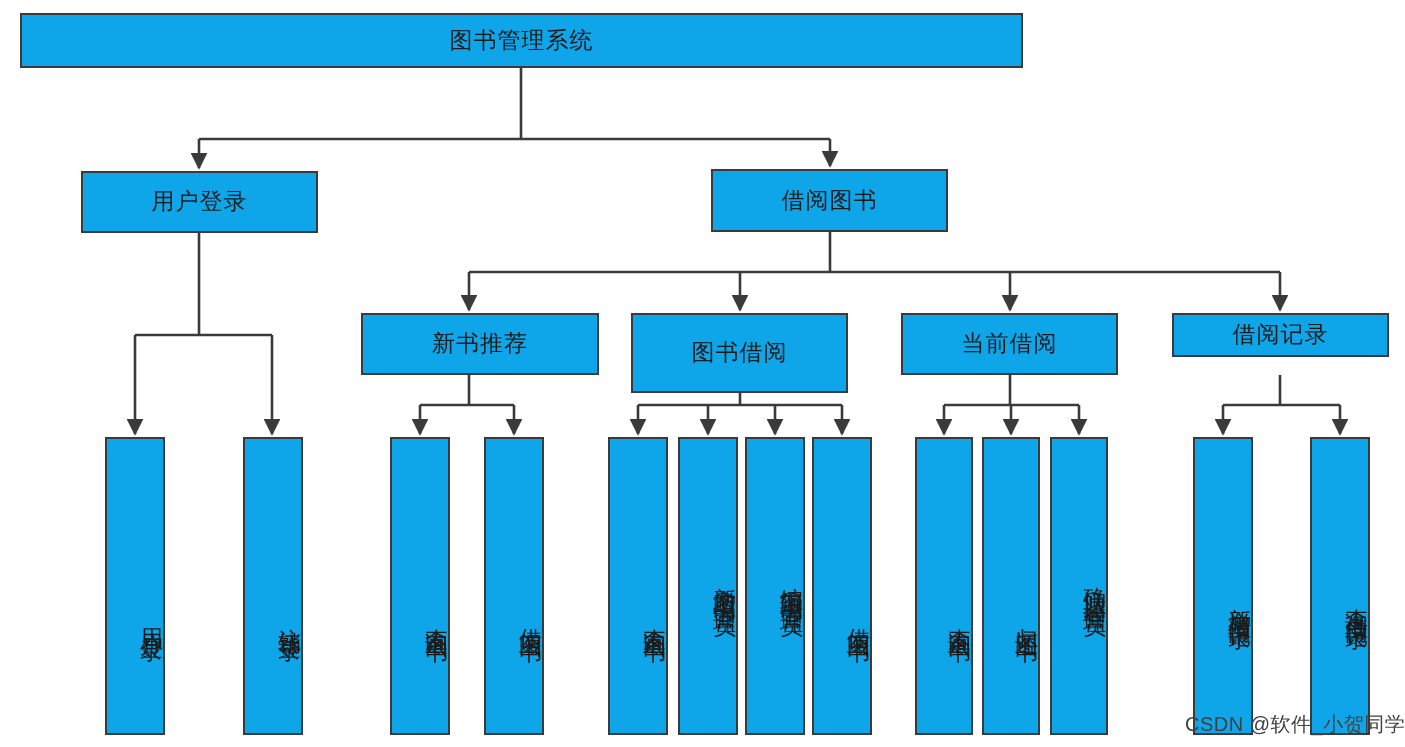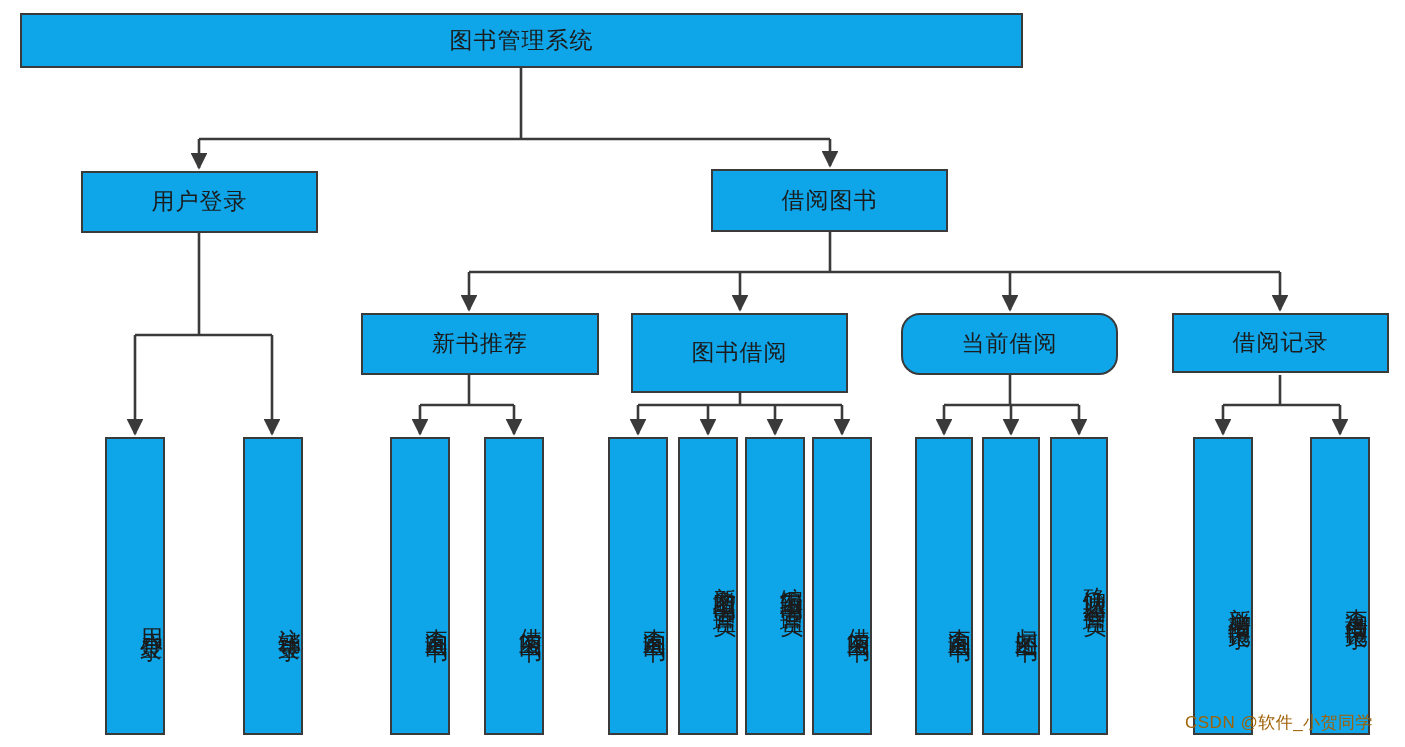--- a/index.html
+++ b/index.html
@@ -55,22 +55,22 @@
     align-items: flex-start;
     justify-content: center;
   }
   .node.v.tall {
     padding-top: 2px;
   }
   .watermark {
     position: absolute;
     left: 1185px;
     top: 711px;
-    font-size: 17px;
-    color: #a16207;
+    font-size: 20px;
+    color: #404040;
     white-space: nowrap;
     letter-spacing: 0.5px;
   }
 </style>
 </head>
 <body>
 
 <div id="canvas">
 
   <svg id="wires" viewBox="0 0 1405 747" xmlns="http://www.w3.org/2000/svg">
@@ -123,22 +123,22 @@
     </g>
   </svg>
 
   <div class="node h root" style="left:20px; top:13px; width:1003px; height:55px;">图书管理系统</div>
 
   <div class="node h" style="left:81px; top:171px; width:237px; height:62px;">用户登录</div>
   <div class="node h" style="left:711px; top:169px; width:237px; height:63px;">借阅图书</div>
 
   <div class="node h" style="left:361px; top:313px; width:238px; height:62px;">新书推荐</div>
   <div class="node h" style="left:631px; top:313px; width:217px; height:80px;">图书借阅</div>
-  <div class="node h" style="left:901px; top:313px; width:217px; height:62px;border-radius:19px;">当前借阅</div>
-  <div class="node h" style="left:1172px; top:313px; width:217px; height:60px;">借阅记录</div>
+  <div class="node h" style="left:901px; top:313px; width:217px; height:62px;">当前借阅</div>
+  <div class="node h" style="left:1172px; top:313px; width:217px; height:44px;">借阅记录</div>
 
   <div class="node v" style="left:105px; top:437px; width:60px; height:298px; padding-top:64px;">用户登录</div>
   <div class="node v" style="left:243px; top:437px; width:60px; height:298px; padding-top:64px;">注销登录</div>
 
   <div class="node v" style="left:390px; top:437px; width:60px; height:298px; padding-top:64px;">查询图书</div>
   <div class="node v" style="left:484px; top:437px; width:60px; height:298px; padding-top:64px;">借阅图书</div>
 
   <div class="node v" style="left:608px; top:437px; width:60px; height:298px; padding-top:64px;">查询图书</div>
   <div class="node v tall" style="left:678px; top:437px; width:60px; height:298px;">新增图书（管理员）</div>
   <div class="node v tall" style="left:745px; top:437px; width:60px; height:298px;">编辑图书（管理员）</div>

